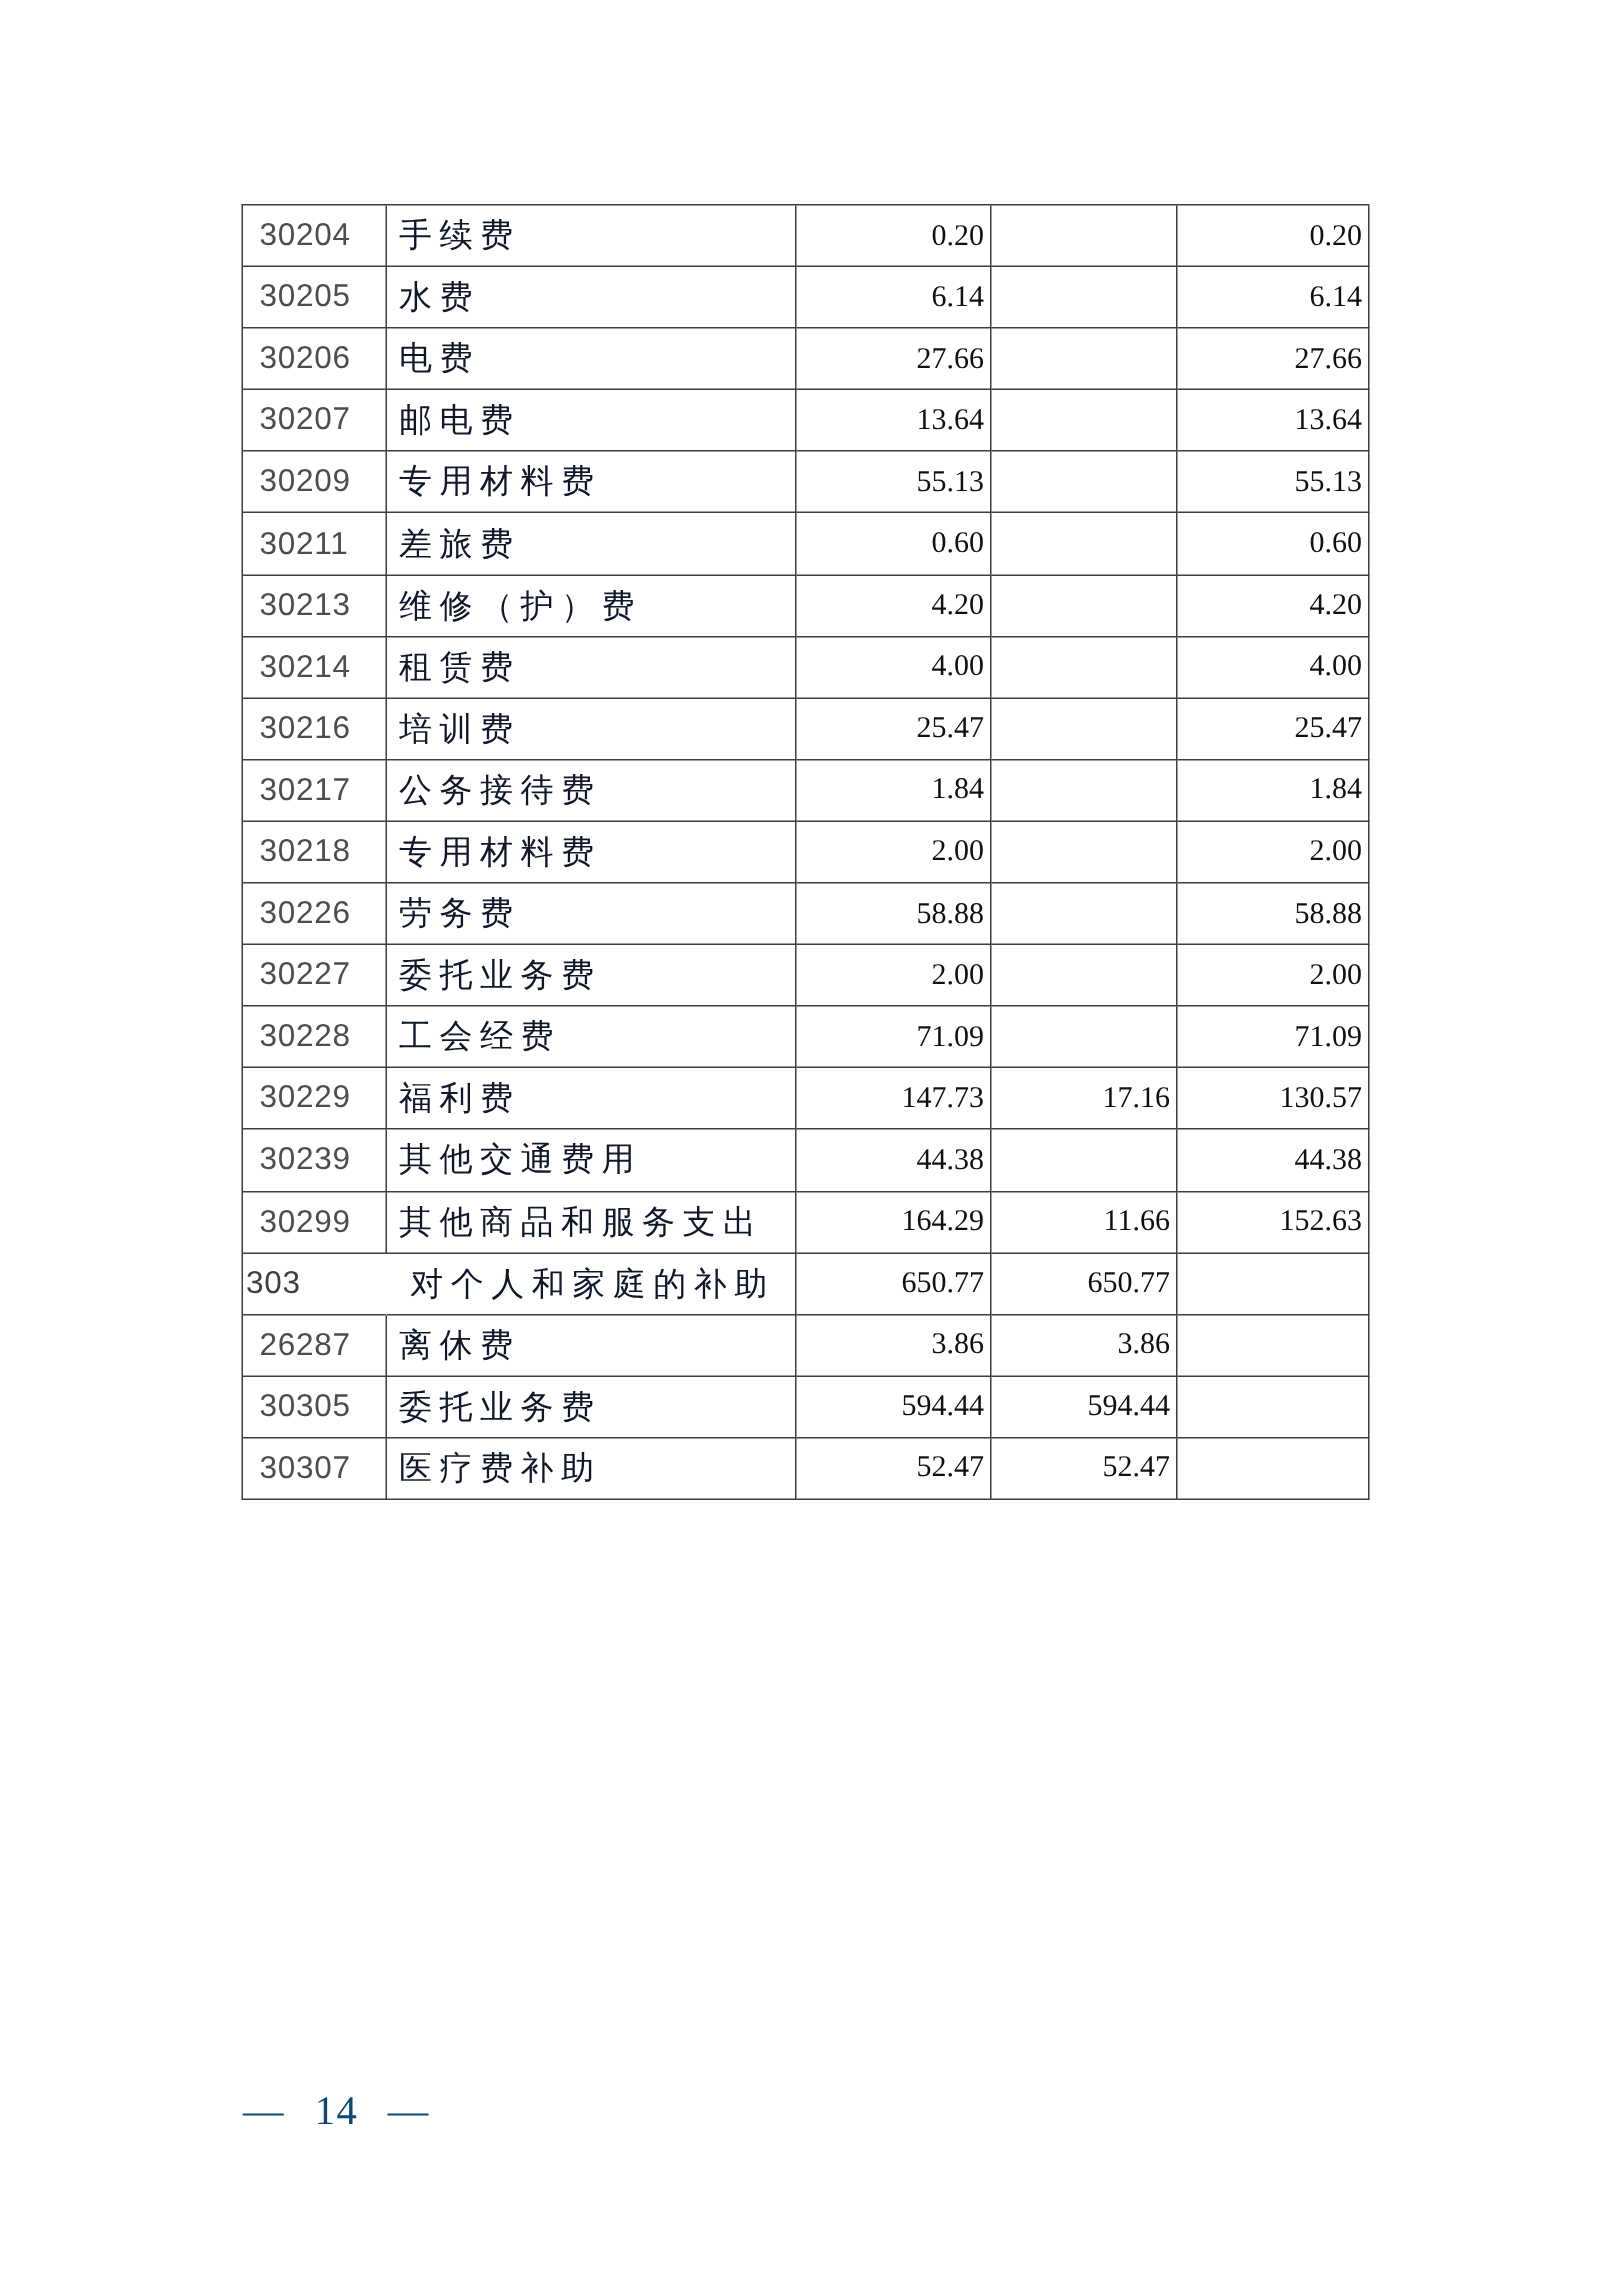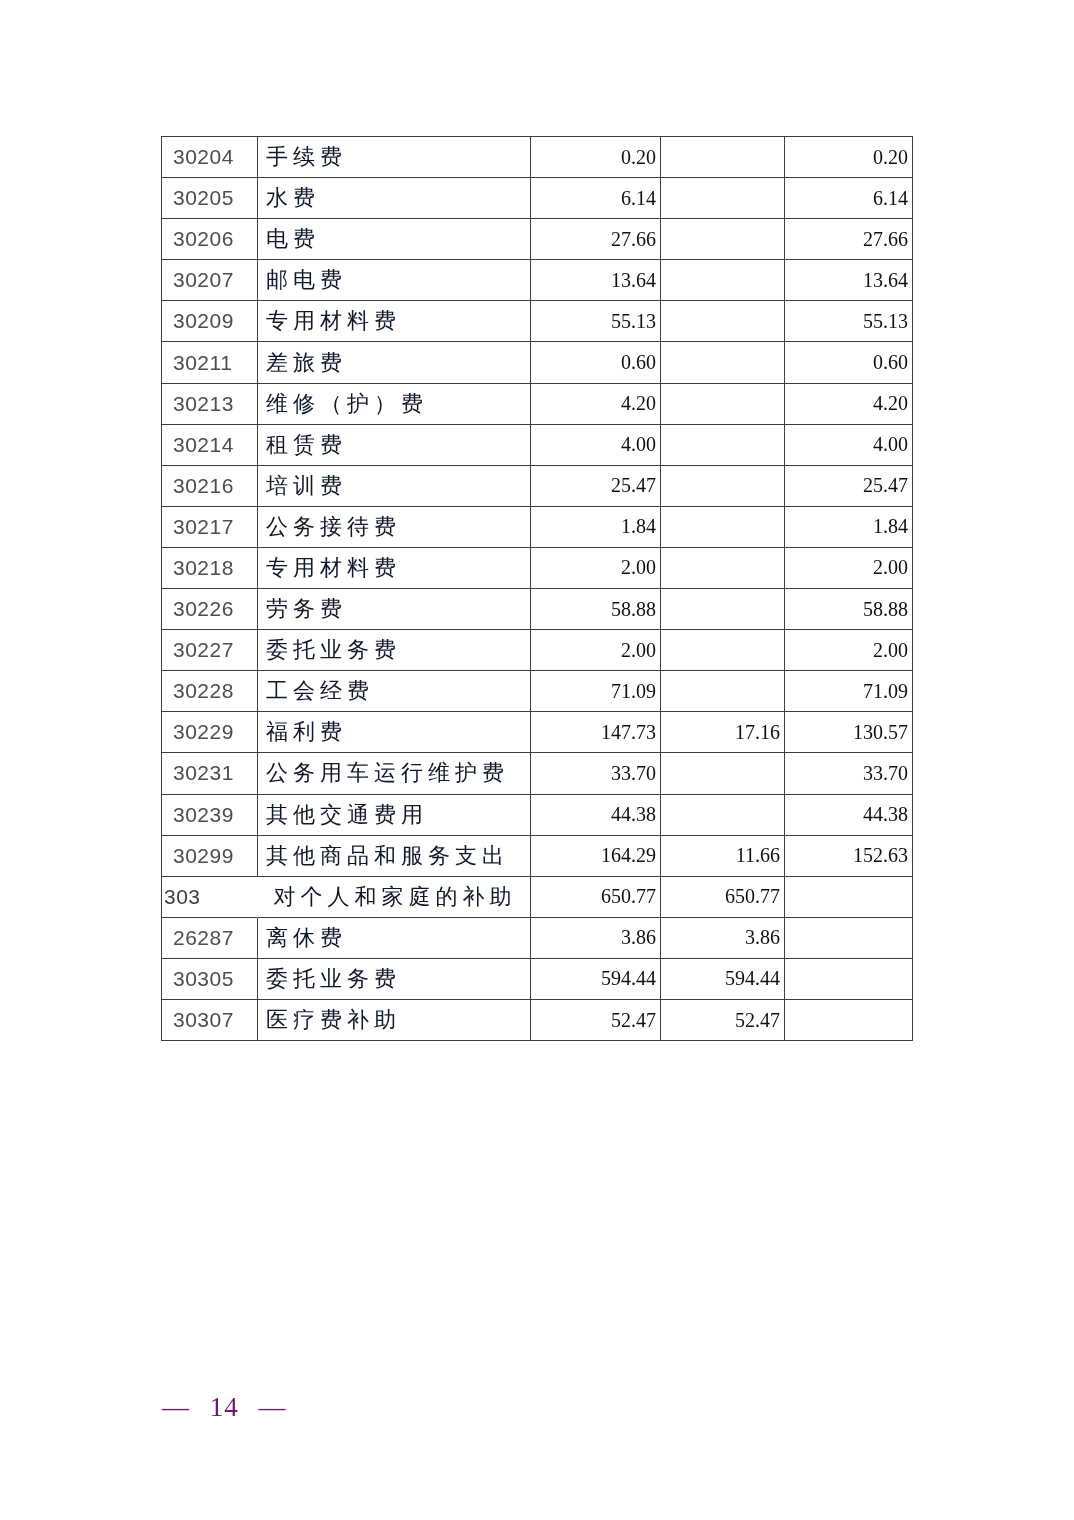--- a/index.html
+++ b/index.html
@@ -73,21 +73,21 @@
   tr.group-row td.name-cell{
     padding-left:2px;
     text-align:center;
   }
   .page-number{
     position:absolute;
     left:162px;
     top:1392px;
     font-family:"Liberation Serif", serif;
     font-size:27px;
-    color:#701a75;
+    color:#0c4a6e;
     letter-spacing:1px;
     word-spacing:12px;
   }
 </style>
 </head>
 <body>
 
 <div class="page">
 
   <table class="budget-table">
@@ -198,27 +198,20 @@
           <td class="value-cell">71.09</td>
         </tr>
         <tr>
           <td class="code-cell">30229</td>
           <td class="name-cell">福利费</td>
           <td class="value-cell">147.73</td>
           <td class="value-cell">17.16</td>
           <td class="value-cell">130.57</td>
         </tr>
         <tr>
-          <td class="code-cell">30231</td>
-          <td class="name-cell">公务用车运行维护费</td>
-          <td class="value-cell">33.70</td>
-          <td class="value-cell"></td>
-          <td class="value-cell">33.70</td>
-        </tr>
-        <tr>
           <td class="code-cell">30239</td>
           <td class="name-cell">其他交通费用</td>
           <td class="value-cell">44.38</td>
           <td class="value-cell"></td>
           <td class="value-cell">44.38</td>
         </tr>
         <tr>
           <td class="code-cell">30299</td>
           <td class="name-cell">其他商品和服务支出</td>
           <td class="value-cell">164.29</td>

